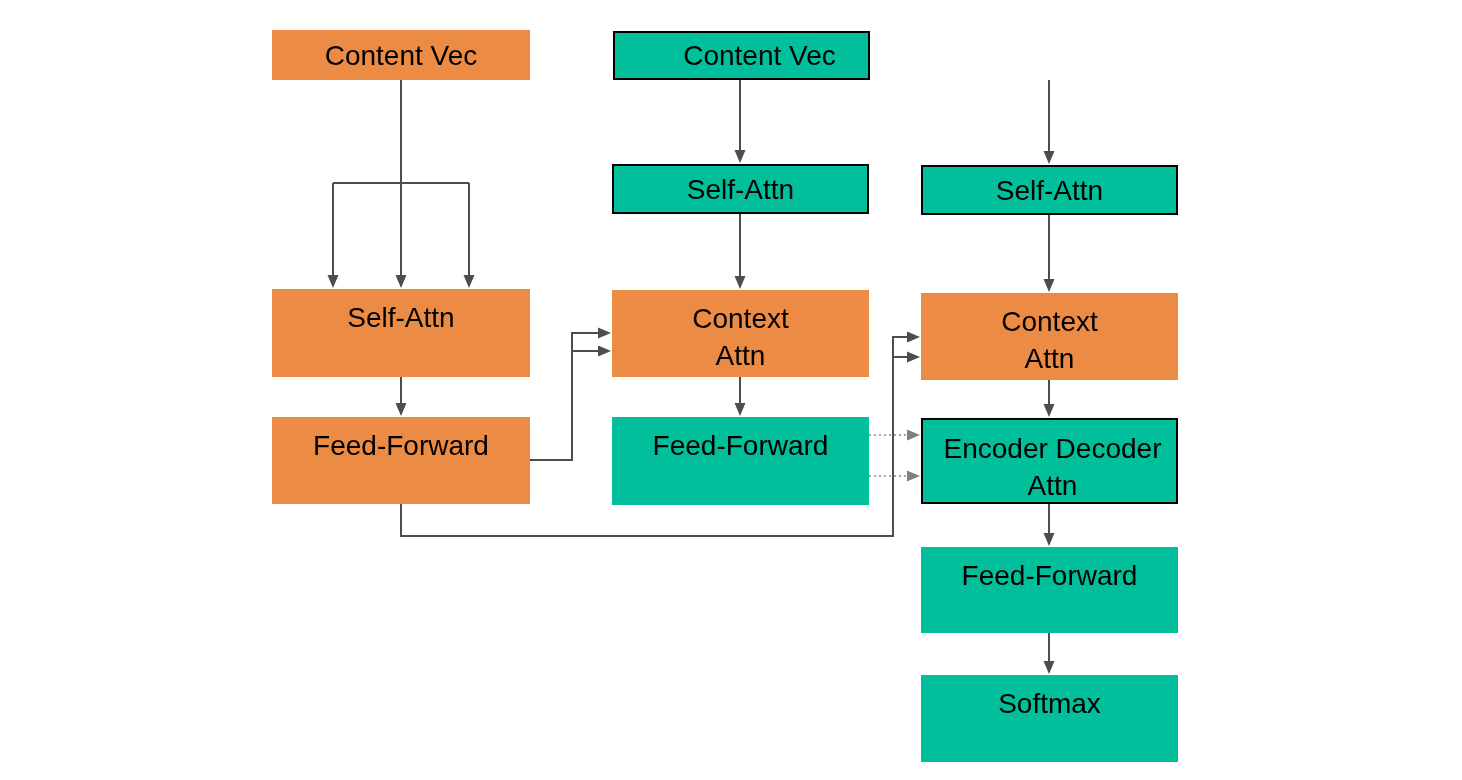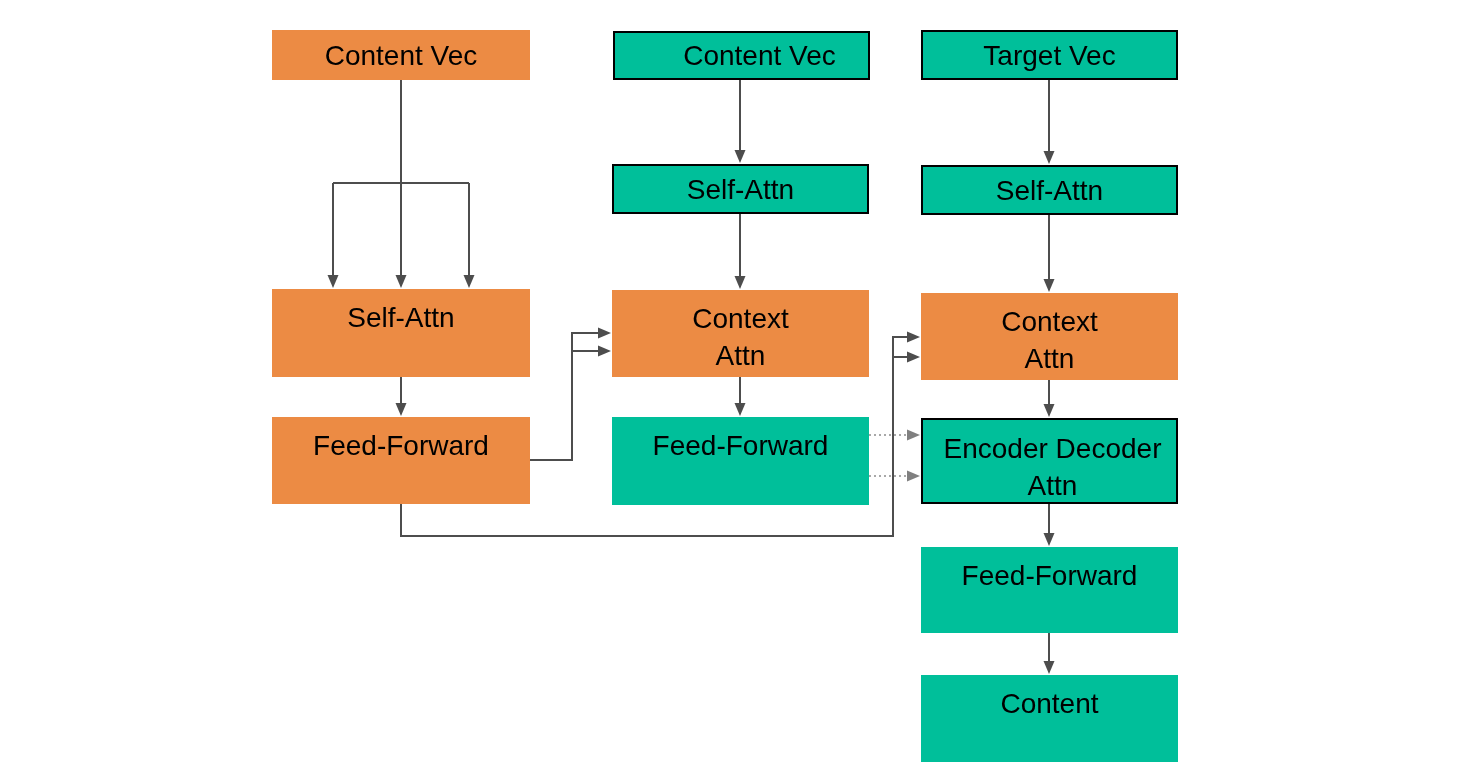--- a/index.html
+++ b/index.html
@@ -92,34 +92,31 @@
       <div class="node v-center" style="left: 612px; top: 164px; width: 257px; height: 50px; background: rgb(0, 191, 154); border: 2px solid rgb(0, 0, 0);">
         <div>Self-Attn</div>
       </div>
       <div class="node v-top" style="left: 612px; top: 290px; width: 257px; height: 87px; background: rgb(236, 139, 68);">
         <div>Context</div>
         <div>Attn</div>
       </div>
       <div class="node v-top" style="left: 612px; top: 417px; width: 257px; height: 88px; background: rgb(0, 191, 154);">
         <div>Feed-Forward</div>
       </div>
-      <div class="node v-center" style="left: 921px; top: 30px; width: 257px; height: 50px; background: rgb(0, 191, 154); border: 2px solid rgb(0, 0, 0);">
-        <div>Target Vec</div>
-      </div>
       <div class="node v-center" style="left: 921px; top: 165px; width: 257px; height: 50px; background: rgb(0, 191, 154); border: 2px solid rgb(0, 0, 0);">
         <div>Self-Attn</div>
       </div>
       <div class="node v-top" style="left: 921px; top: 293px; width: 257px; height: 87px; background: rgb(236, 139, 68);">
         <div>Context</div>
         <div>Attn</div>
       </div>
       <div class="node v-top" style="left: 921px; top: 418px; width: 257px; height: 86px; background: rgb(0, 191, 154); border: 2px solid rgb(0, 0, 0); padding-left: 6px;">
         <div>Encoder Decoder</div>
         <div>Attn</div>
       </div>
       <div class="node v-top" style="left: 921px; top: 547px; width: 257px; height: 86px; background: rgb(0, 191, 154);">
         <div>Feed-Forward</div>
       </div>
       <div class="node v-top" style="left: 921px; top: 675px; width: 257px; height: 87px; background: rgb(0, 191, 154);">
-        <div>Content</div>
+        <div>Softmax</div>
       </div>
     </div>
 </div>
 
 </body></html>

